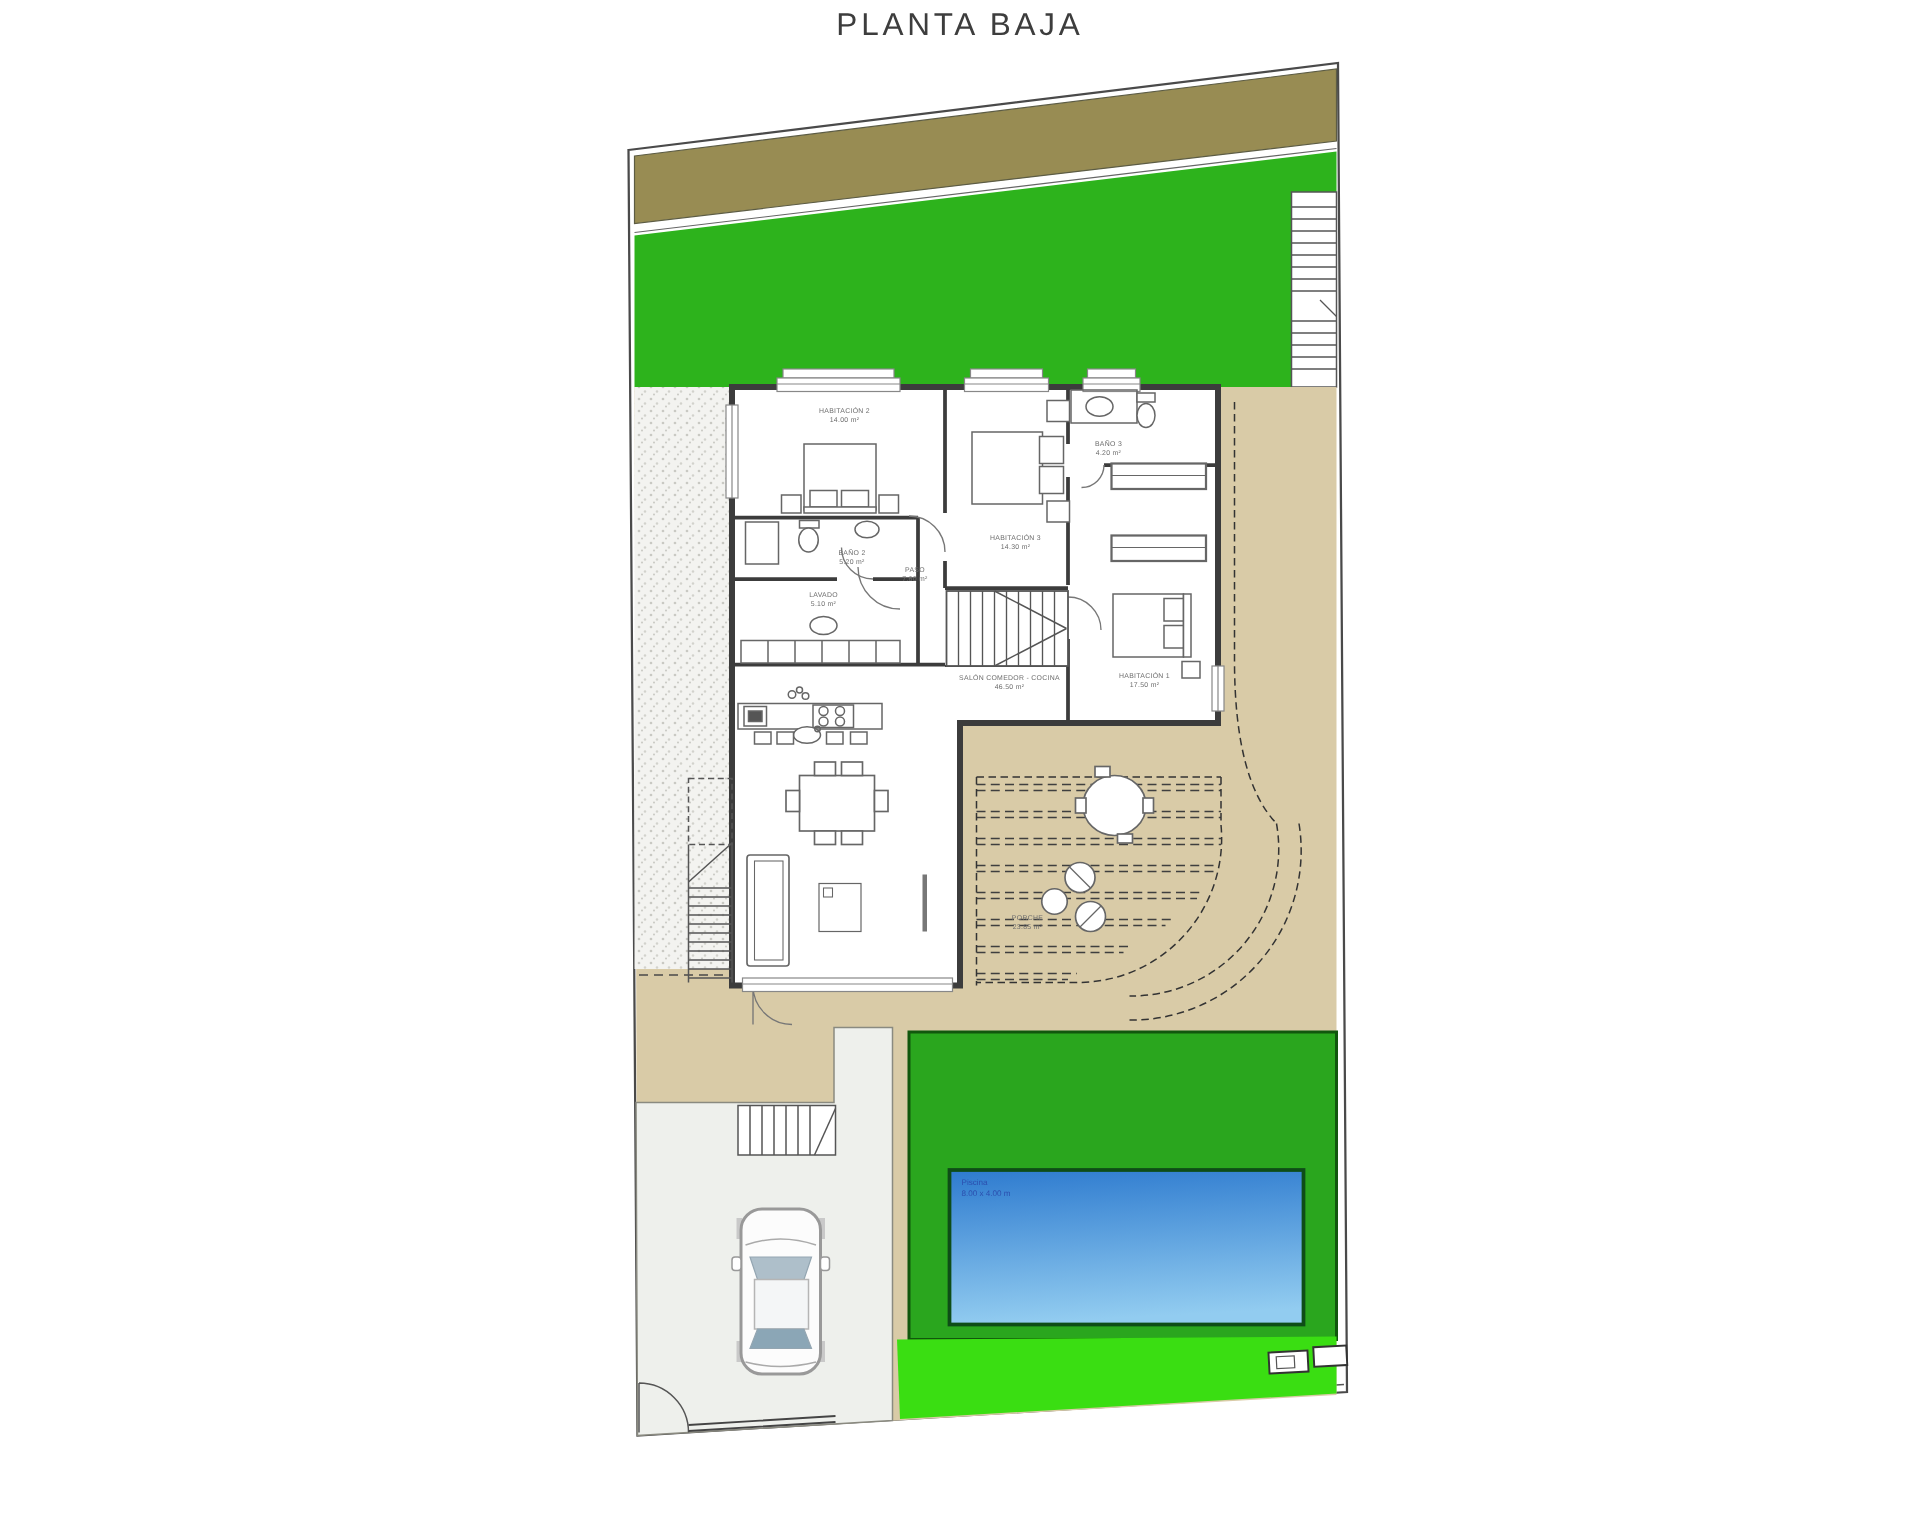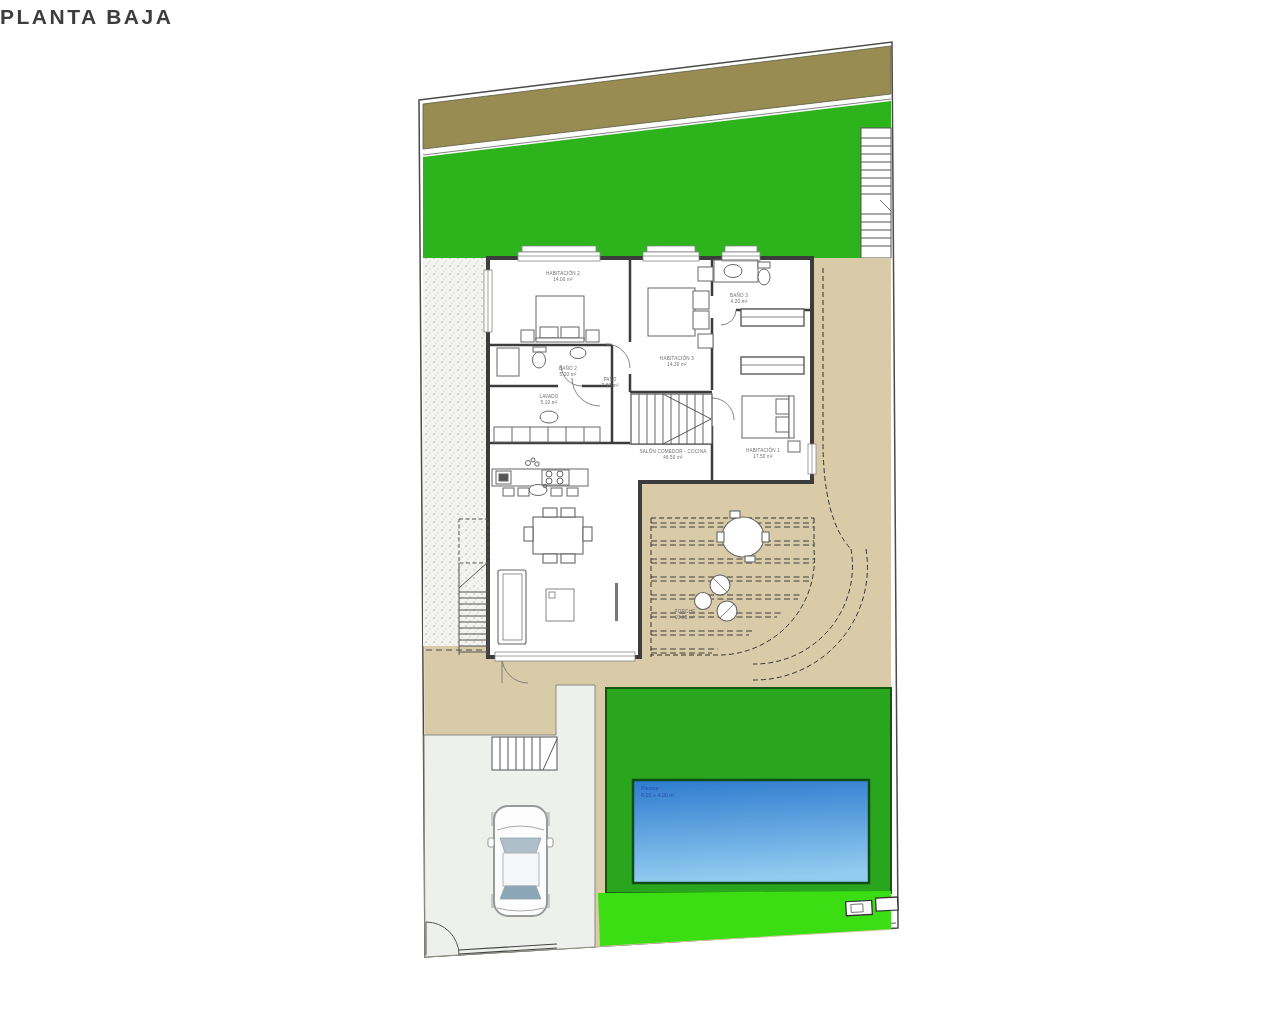--- a/index.html
+++ b/index.html
@@ -1,19 +1,19 @@
 <!DOCTYPE html>
 <html><head>
 <meta charset="utf-8">
 <style>
   html,body{margin:0;padding:0;background:#ffffff;}
   .page{position:relative;width:1280px;height:1024px;background:#fff;overflow:hidden;
         font-family:"Liberation Sans",sans-serif;}
-  .plan-title{position:absolute;top:5px;left:0;width:100%;
-        font-size:21px;font-weight:700;letter-spacing:2.5px;color:#3d3d3d;}
+  .plan-title{position:absolute;top:5px;left:0;width:100%;text-align:center;
+        font-size:21px;font-weight:400;letter-spacing:2.5px;color:#3d3d3d;}
   svg{position:absolute;top:0;left:0;}
   .rlabel{font-family:"Liberation Sans",sans-serif;font-size:4.6px;fill:#6d6d6d;letter-spacing:.2px;}
   .pool-label{font-family:"Liberation Sans",sans-serif;font-size:5.4px;fill:#2b4fae;}
   .wall{stroke:#3c3c3c;fill:none;}
   .furn{stroke:#666;fill:#fff;}
   .thin{stroke:#777;fill:none;}
 </style>
 </head>
 <body>
 

